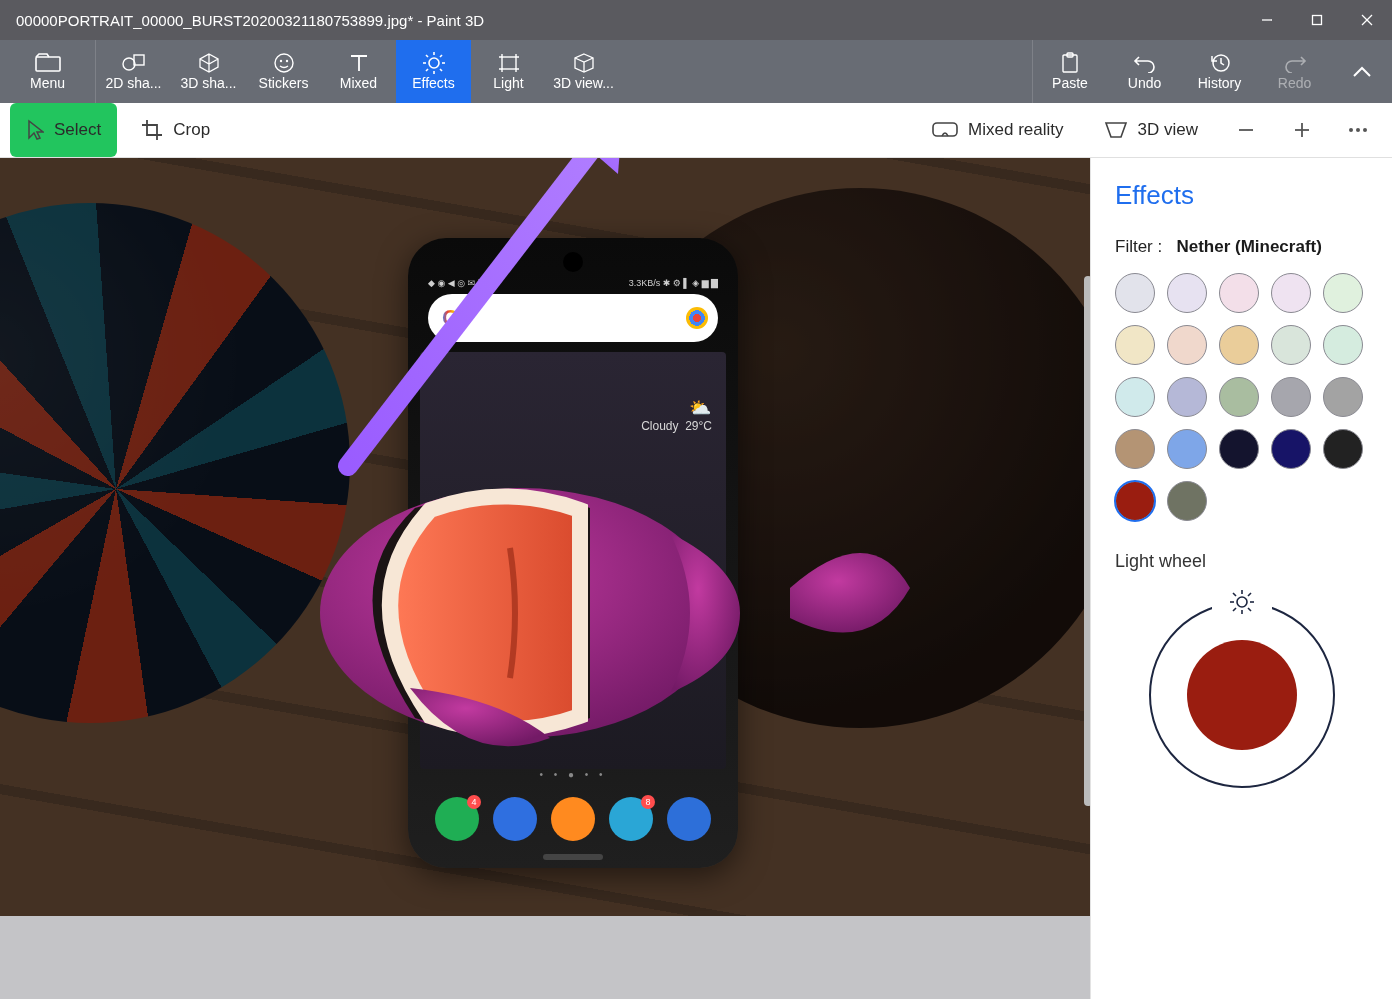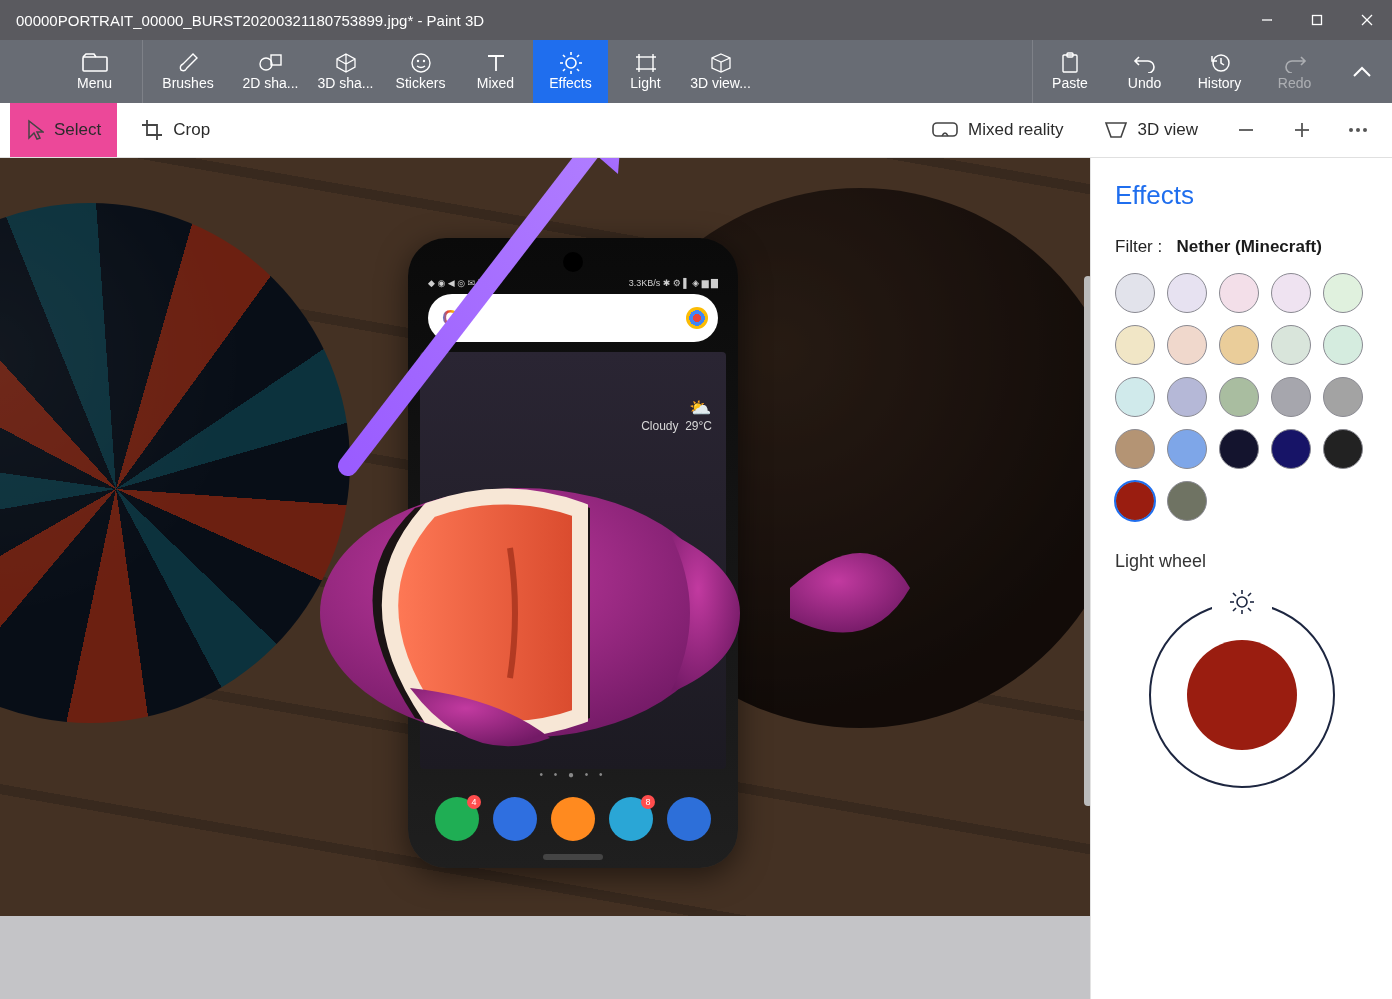--- a/index.html
+++ b/index.html
@@ -9,31 +9,31 @@
   .titlebar { height: 40px; background: #5a5a5f; display: flex; align-items: center; justify-content: space-between; color: #fff; padding-left: 16px; }
   .titlebar-text { font-size: 15px; font-weight: 300; }
   .window-controls { display: flex; height: 100%; }
   .win-btn { width: 50px; display: flex; align-items: center; justify-content: center; color: #fff; font-size: 14px; cursor: pointer; }
 
   
   .ribbon { height: 63px; background: #686c74; display: flex; align-items: stretch; color: #fff; position: relative; }
   .ribbon-left { display: flex; }
   .ribbon-right { margin-left: auto; display: flex; }
   .ribbon-item { width: 75px; display: flex; flex-direction: column; align-items: center; justify-content: center; gap: 2px; cursor: pointer; font-size: 14px; }
-  .ribbon-item.menu { width: 96px; border-right: 1px solid rgba(255,255,255,0.15); margin-left: 47px; }
+  .ribbon-item.menu { width: 96px; border-right: 1px solid rgba(255,255,255,0.15); }
   .ribbon-item.active { background: #1f6eee; }
   .ribbon-item.divider-left { border-left: 1px solid rgba(255,255,255,0.15); align-items: center; }
   .ribbon-item.disabled { opacity: 0.45; }
   .collapse-tab { width: 60px; display:flex; align-items:center; justify-content:center; cursor:pointer; }
   .ribbon-icon { height: 20px; display:flex; align-items:center; justify-content:center; }
 
   
   .toolbar { height: 55px; background: #fff; display: flex; align-items: center; padding: 0 10px; gap: 8px; border-bottom: 1px solid #e0e0e0; }
   .tool-btn { display: flex; align-items: center; gap: 10px; padding: 0 16px; height: 100%; font-size: 17px; color: #2b2b2b; cursor: pointer; }
-  .tool-btn.active { background: #ec4899; }
+  .tool-btn.active { background: #22c55e; border-radius: 6px; }
   .spacer { flex: 1; }
   .icon-sq { width: 48px; height:48px; display:flex; align-items:center; justify-content:center; font-size:20px; color:#555; cursor:pointer; }
 
   
   .workspace { display: flex; height: calc(999px - 40px - 63px - 55px); }
   .canvas-wrap { flex: 1; background: #c4c4c7; display:flex; flex-direction: column; position:relative; }
   .canvas-inner { flex:1; background:#5a0f0f; position:relative; overflow:hidden; }
   .gray-bottom { height: 83px; background:#c4c4c7; }
 
   
@@ -124,28 +124,20 @@
     <div class="ribbon-item menu">
       <span class="ribbon-icon">
         <svg width="26" height="20">
             <rect x="1" y="4" width="24" height="14" rx="1" fill="none" stroke="#fff" stroke-width="1.6"></rect>
             <path d="M1 4 L4 1 H12 L14 4" fill="none" stroke="#fff" stroke-width="1.6"></path>
           </svg>
       </span>
       <span>Menu</span>
     </div>
 
-    <div class="ribbon-item" style="width:90px">
-      <span class="ribbon-icon">
-        <svg width="22" height="22">
-            <path d="M4 18 Q2 14 6 12 L16 2 L20 6 L10 16 Q8 20 4 18 Z" fill="none" stroke="#fff" stroke-width="1.4"></path>
-          </svg>
-      </span>
-      <span>Brushes</span>
-    </div>
     <div class="ribbon-item">
       <span class="ribbon-icon">
         <svg width="24" height="20">
             <circle cx="7" cy="11" r="6" fill="none" stroke="#fff" stroke-width="1.4"></circle>
             <rect x="12" y="2" width="10" height="10" fill="none" stroke="#fff" stroke-width="1.4"></rect>
           </svg>
       </span>
       <span>2D sha...</span>
     </div>
     <div class="ribbon-item">

